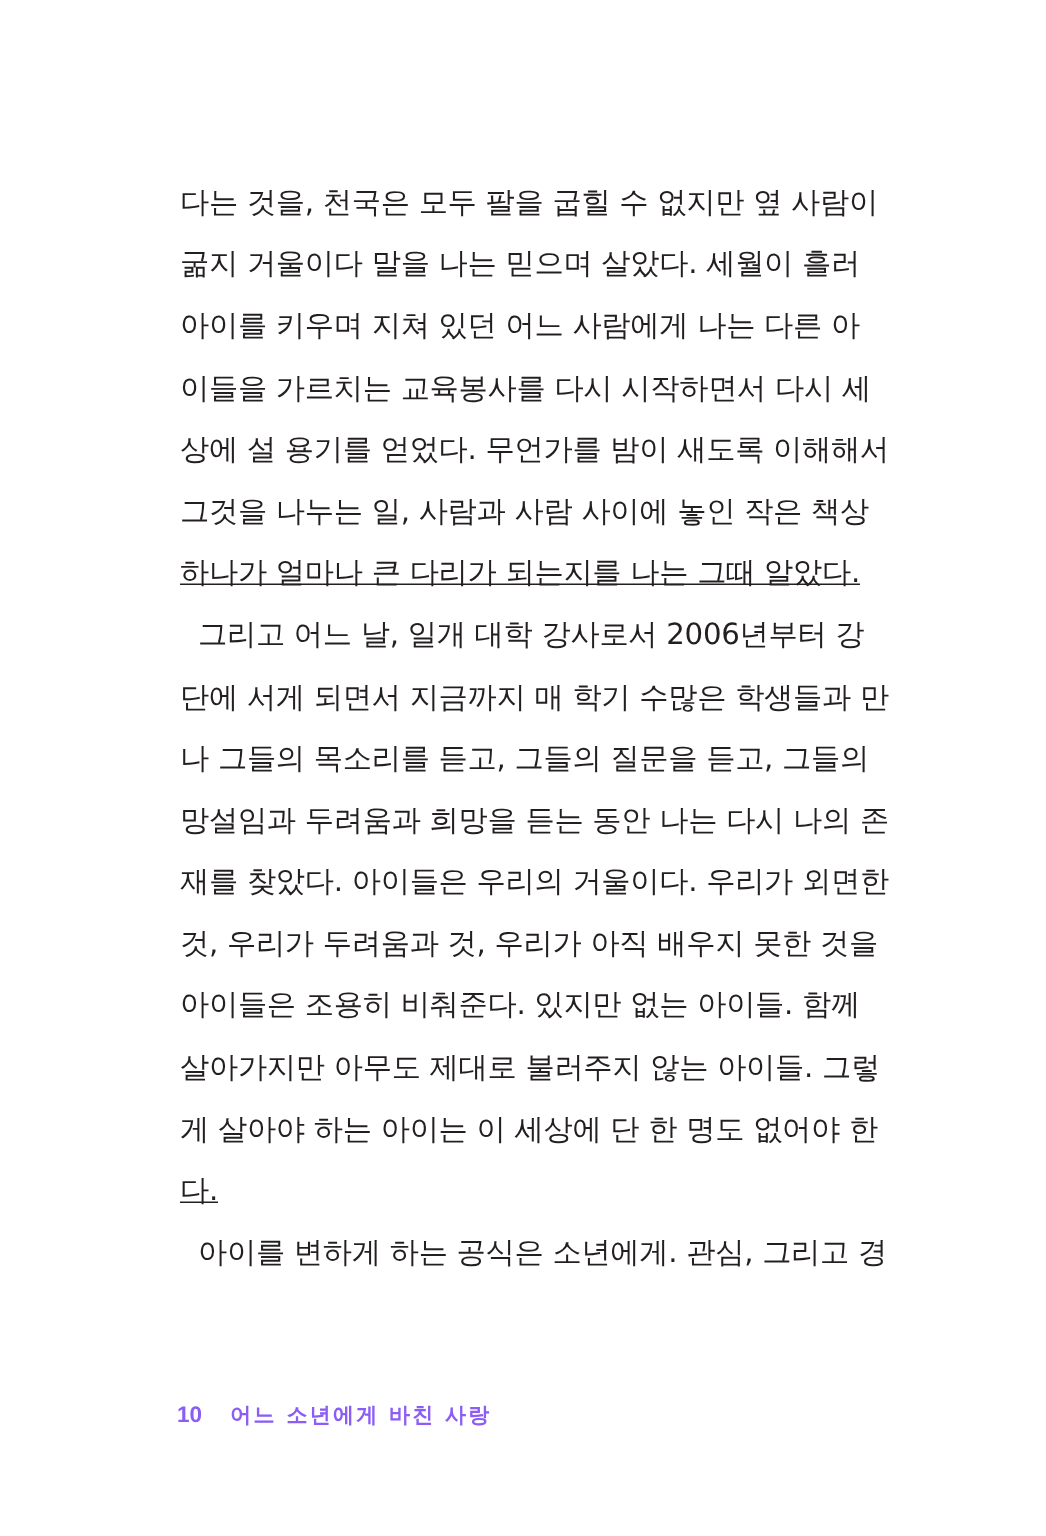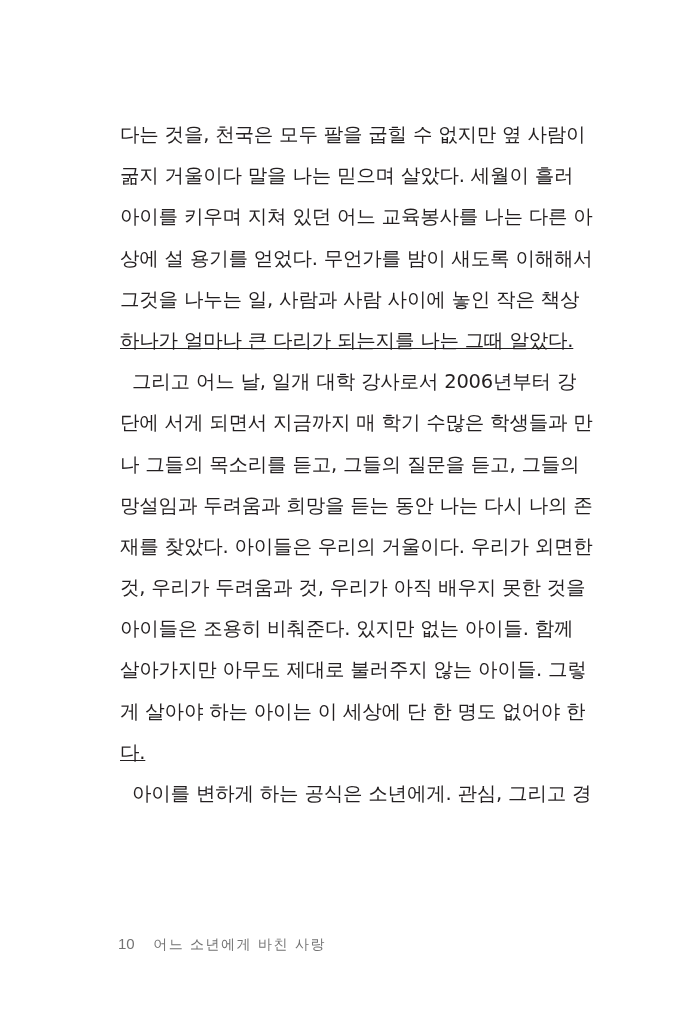--- a/index.html
+++ b/index.html
@@ -41,40 +41,42 @@
       text-decoration: underline;
     }
     .line.indent {
       padding-left: 12px;
     }
     .footer {
       position: absolute;
       left: 114px;
       top: 935px;
       font-size: 14px;
-      color: #737373;
+      color: #8b5cf6;
       white-space: nowrap;
+      font-weight: bold;
     }
     .footer .page-number {
       font-family: "Liberation Sans", sans-serif;
       font-size: 15px;
       margin-right: 14px;
     }
     .footer .book-title {
       letter-spacing: 1.5px;
     }
   </style>
 </head>
 <body>
 
 <div class="page">
   <div class="body-text">
     <div class="line">다는 것을, 천국은 모두 팔을 굽힐 수 없지만 옆 사람이</div>
     <div class="line">굶지 거울이다 말을 나는 믿으며 살았다. 세월이 흘러</div>
-    <div class="line">아이를 키우며 지쳐 있던 어느 교육봉사를 나는 다른 아</div>
+    <div class="line">아이를 키우며 지쳐 있던 어느 사람에게 나는 다른 아</div>
+    <div class="line">이들을 가르치는 교육봉사를 다시 시작하면서 다시 세</div>
     <div class="line">상에 설 용기를 얻었다. 무언가를 밤이 새도록 이해해서</div>
     <div class="line">그것을 나누는 일, 사람과 사람 사이에 놓인 작은 책상</div>
     <div class="line last">하나가 얼마나 큰 다리가 되는지를 나는 그때 알았다.</div>
     <div class="line indent">그리고 어느 날, 일개 대학 강사로서 2006년부터 강</div>
     <div class="line">단에 서게 되면서 지금까지 매 학기 수많은 학생들과 만</div>
     <div class="line">나 그들의 목소리를 듣고, 그들의 질문을 듣고, 그들의</div>
     <div class="line">망설임과 두려움과 희망을 듣는 동안 나는 다시 나의 존</div>
     <div class="line">재를 찾았다. 아이들은 우리의 거울이다. 우리가 외면한</div>
     <div class="line">것, 우리가 두려움과 것, 우리가 아직 배우지 못한 것을</div>
     <div class="line">아이들은 조용히 비춰준다. 있지만 없는 아이들. 함께</div>

